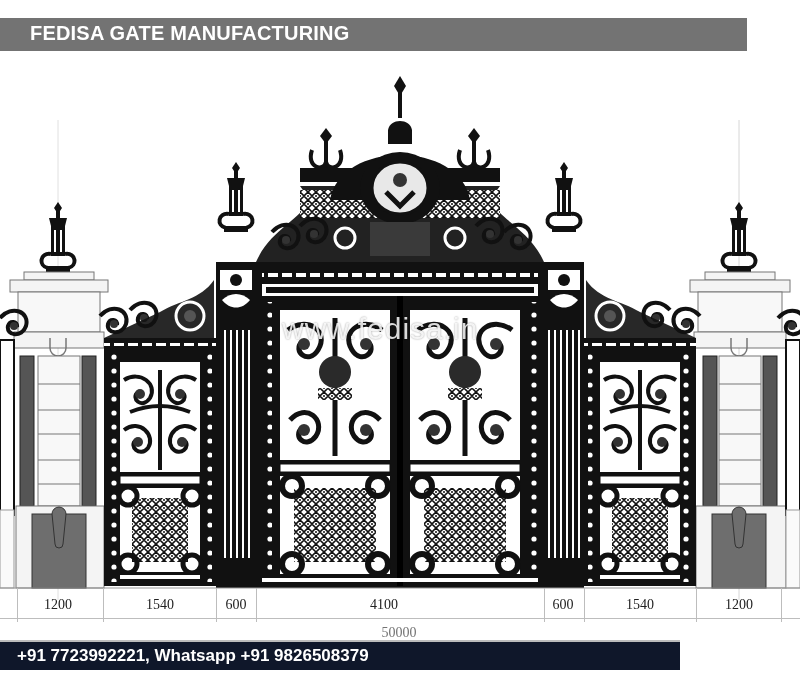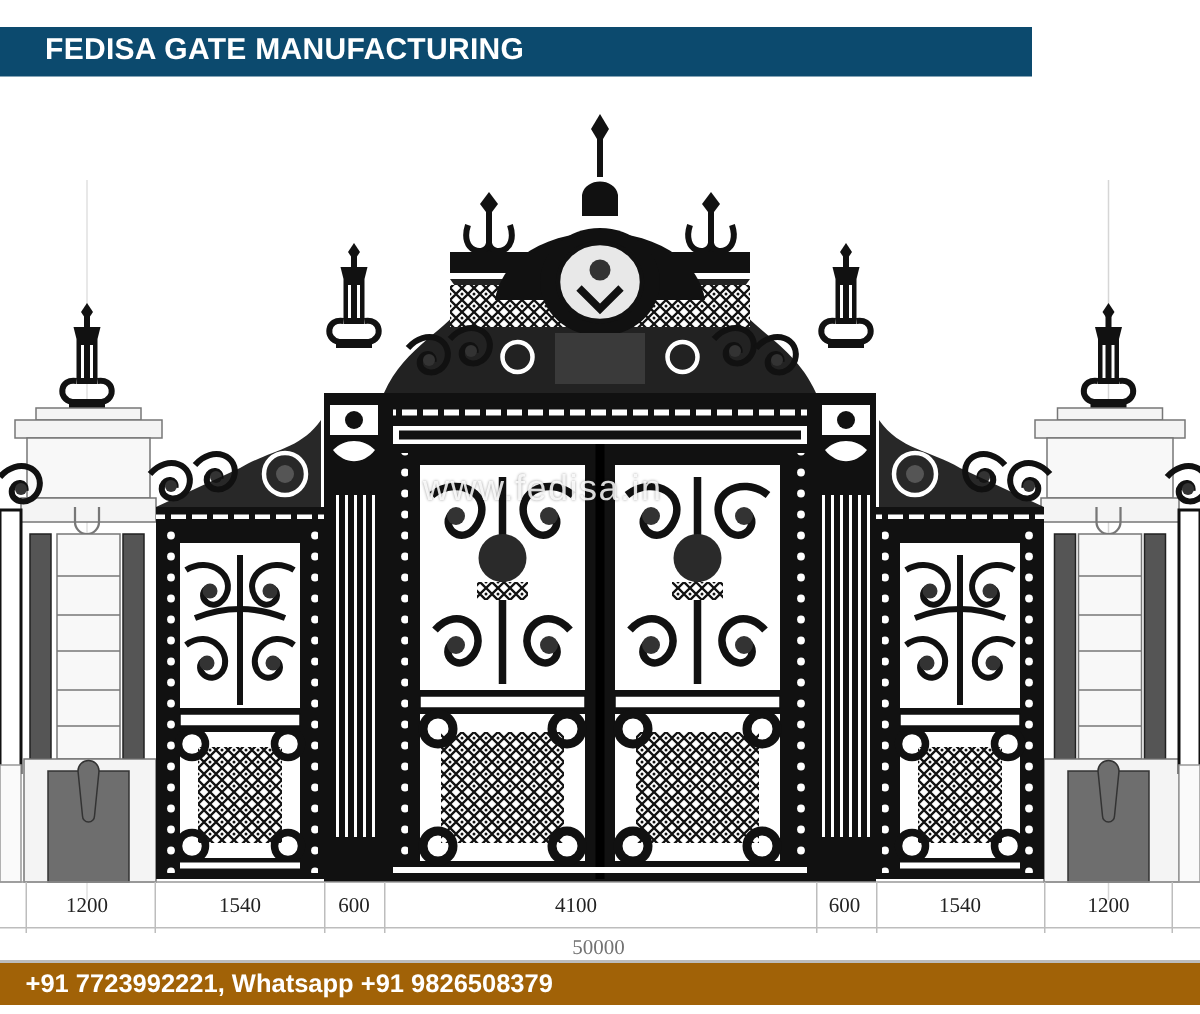--- a/index.html
+++ b/index.html
@@ -1,21 +1,21 @@
 <!DOCTYPE html>
 <html><head>
 <meta charset="utf-8">
 <style>
   * { box-sizing: border-box; margin: 0; padding: 0; }
   html, body { width: 800px; height: 676px; background: #ffffff; overflow: hidden; }
   body { position: relative; font-family: "Liberation Sans", sans-serif; }
 
   .title-bar {
-    position: absolute; left: 0; top: 18px; width: 688px; height: 33px;
-    background: #0c4a6e;
+    position: absolute; left: 0; top: 18px; width: 747px; height: 33px;
+    background: #737373;
   }
   .title-text {
     position: absolute; left: 30px; top: 4px;
     font-family: "Liberation Sans", sans-serif; font-weight: bold;
     font-size: 20px; color: #ffffff; letter-spacing: 0.2px;
   }
 
   .drawing { position: absolute; left: 0; top: 60px; width: 800px; height: 540px; }
 
   .dims {
@@ -26,32 +26,32 @@
   .dim-label {
     position: absolute; top: 9px; transform: translateX(-50%);
     font-family: "Liberation Serif", serif; font-size: 14px; color: #222;
   }
   .total-label {
     position: absolute; left: 399px; top: 625px; transform: translateX(-50%);
     font-family: "Liberation Serif", serif; font-size: 14px; color: #737373;
   }
 
   .contact-bar {
-    position: absolute; left: 0; top: 640px; width: 800px; height: 30px;
-    background: #a16207; border-top: 2px solid #bcbcbc;
+    position: absolute; left: 0; top: 640px; width: 680px; height: 30px;
+    background: #0f172a; border-top: 2px solid #bcbcbc;
   }
   .contact-text {
     position: absolute; left: 17px; top: 4px;
     font-family: "Liberation Sans", sans-serif; font-weight: bold;
     font-size: 17px; color: #ffffff;
   }
 
   .watermark {
     position: absolute; left: 282px; top: 312px;
-    font-family: "Liberation Sans", sans-serif; font-size: 24px;
+    font-family: "Liberation Sans", sans-serif; font-size: 30px;
     color: rgba(255,255,255,0.85); letter-spacing: 1px;
     text-shadow: 0 0 2px rgba(0,0,0,0.4);
   }
 </style>
 </head>
 <body>
 
 <div class="title-bar">
   <span class="title-text">FEDISA GATE MANUFACTURING</span>
 </div>

